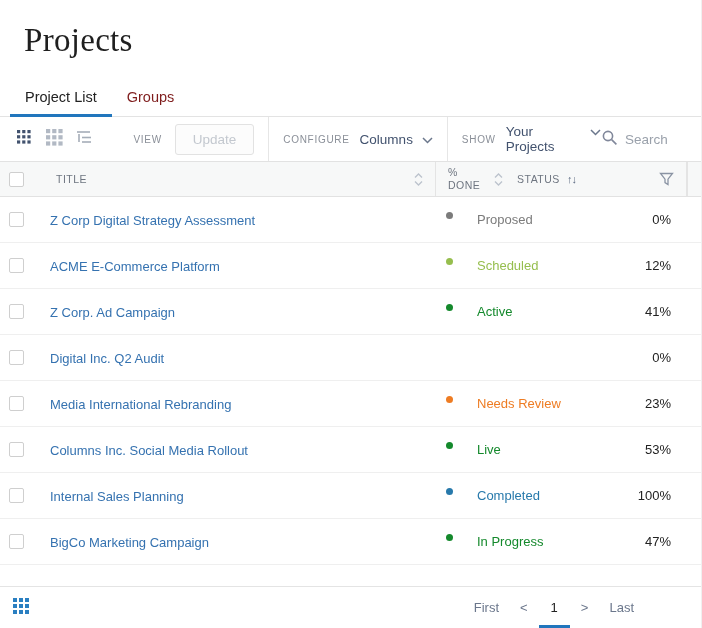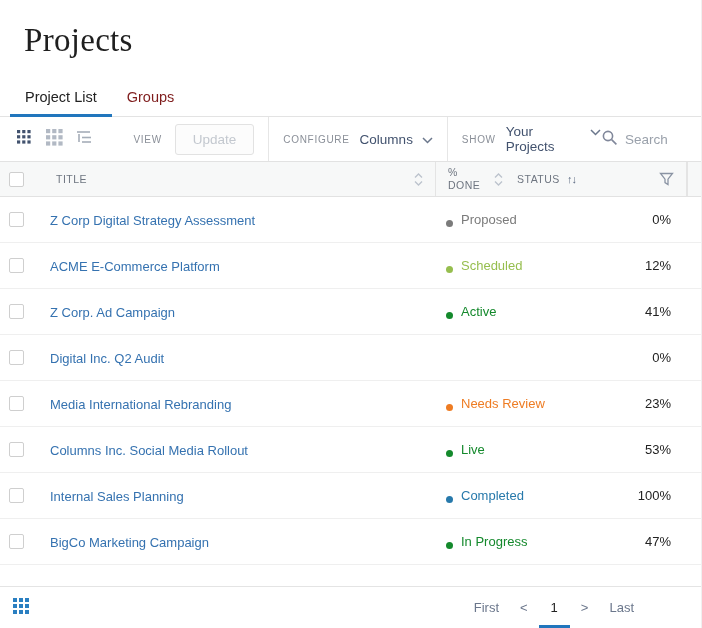--- a/index.html
+++ b/index.html
@@ -54,21 +54,21 @@
   .hcell-gutter { width:14px; flex:none; border-left:1px solid #e4e4e4; }
   .sort-stack { margin-left:auto; margin-right:12px; cursor:pointer; display:flex; }
   .status-sort { margin-left:7px; font-size:11px; color:#5e6c84; cursor:pointer; letter-spacing:-1px; }
   .funnel { margin-left:auto; margin-right:12px; cursor:pointer; display:flex; }
   .done-label { width:36px; line-height:1.25; }
   
   .tbody { flex:none; }
   .row { display:flex; align-items:center; height:46px; border-bottom:1px solid #efefef; }
   .cell-title { flex:1; padding-left:10px; }
   .row-link { font-size:13px; color:#3572b0; text-decoration:none; cursor:pointer; }
-  .cell-status { width:180px; flex:none; padding-left:10px; display:flex; align-items:flex-end; gap:8px; }
+  .cell-status { width:180px; flex:none; padding-left:10px; display:flex; align-items:flex-start; gap:24px; }
   .dot { width:7px; height:7px; border-radius:50%; flex:none; }
   .status-text { font-size:13px; }
   .cell-done { width:71px; flex:none; text-align:right; padding-right:16px; font-size:13px; color:#222; }
   .cell-gutter-b { width:14px; flex:none; }
   
   .footer {
     margin-top:auto; height:42px; flex:none; border-top:1px solid #e4e4e4;
     display:flex; align-items:center; padding:0 12px;
   }
   .footer-grid { display:flex; align-items:center; cursor:pointer; }

